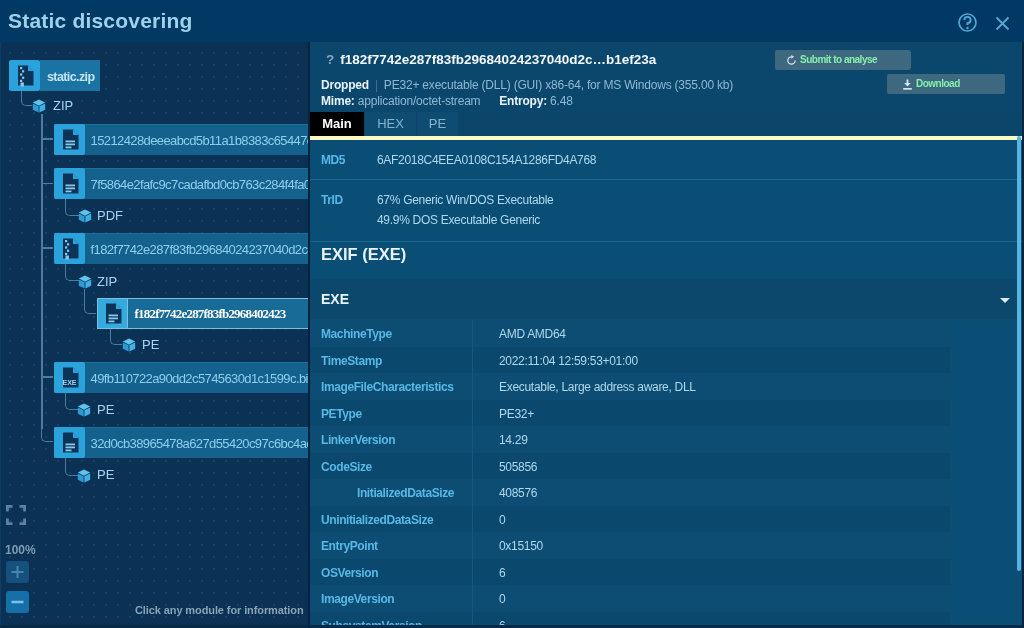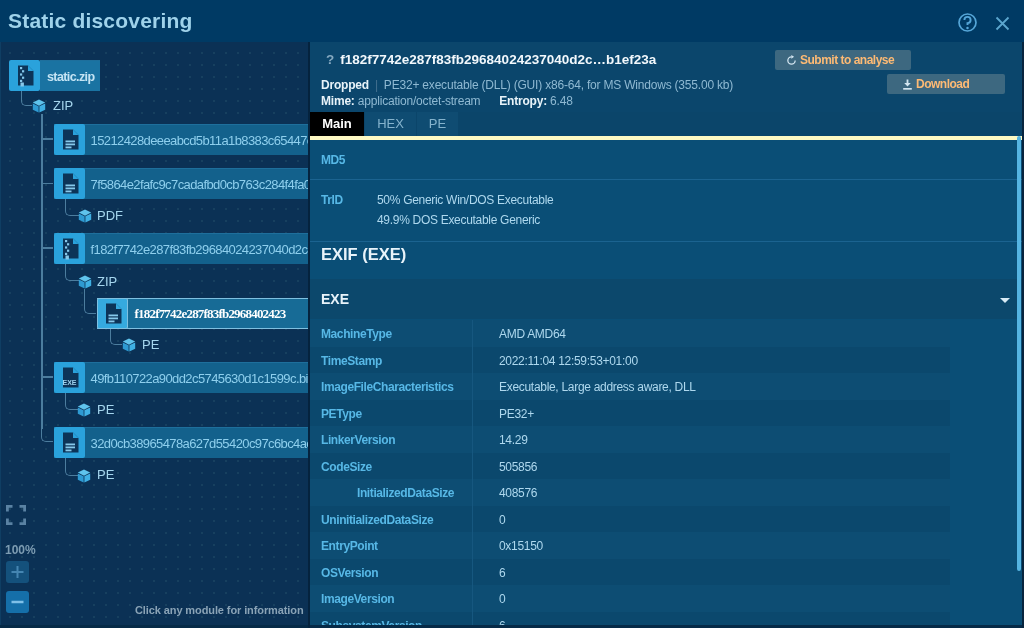--- a/index.html
+++ b/index.html
@@ -24,22 +24,22 @@
 .iconbox { position:absolute; width:31px; height:31px; background:#2aa2dc; border-radius:2px; }
 .cubelbl { position:absolute; font-size:13px; color:#a5d6ee; height:16px; line-height:16px; }
 #zoomFs { position:absolute; left:5px; top:463px; width:20px; height:20px; }
 #zoomPct { position:absolute; left:4px; top:501px; font-size:12px; font-weight:700; color:#7d9cb2; }
 .zbtn { position:absolute; left:5px; width:23px; height:22px; border-radius:3px; }
 #hint { position:absolute; left:134px; top:562px; font-size:11px; font-weight:700; color:#8aa3b6; white-space:nowrap; letter-spacing:-0.1px; }
 
 #right { position:absolute; left:310px; top:42px; width:714px; height:586px; background:#0b466c; }
 #fhead { position:absolute; left:16px; top:10px; font-size:13.5px; font-weight:700; color:#f2f8fc; }
 #fhead .q { color:#85a9c0; margin-right:6px; font-weight:700; }
-.btn { position:absolute; top:8px; height:20px; background:#3d6880; border-radius:2px; color:#fdba74;
-  font-size:12px; font-weight:700; letter-spacing:-0.5px; line-height:20px; }
+.btn { position:absolute; top:8px; height:20px; background:#3d6880; border-radius:2px; color:#86efac;
+  font-size:10px; font-weight:700; letter-spacing:-0.5px; line-height:20px; }
 #meta1 { position:absolute; left:11px; top:36px; font-size:12px; color:#8fb9d2; letter-spacing:-0.2px; }
 #meta2 { position:absolute; left:11px; top:52px; font-size:12px; color:#8fb9d2; letter-spacing:-0.2px; }
 .wb { color:#e8f3f9; font-weight:700; }
 .sep { color:#44708f; padding:0 6px; }
 
 #tabs { position:absolute; left:0; top:70px; width:714px; height:24px; background:#0b456a; }
 .tab { position:absolute; top:0; height:24px; font-size:13px; text-align:center; line-height:24px; }
 #tabMain { left:0; width:54px; background:#000000; color:#ffffff; font-weight:700; }
 #tabHex { left:55px; width:51px; background:#0f4c72; color:#85b3cd; }
 #tabPe { left:107px; width:41px; background:#0f4c72; color:#85b3cd; }
@@ -235,23 +235,24 @@
     </div>
     <div id="meta1"><span class="wb">Dropped</span><span class="sep">|</span>PE32+ executable (DLL) (GUI) x86-64, for MS Windows (355.00 kb)</div>
     <div id="meta2"><span class="wb">Mime:</span> application/octet-stream&nbsp;&nbsp;&nbsp;&nbsp;&nbsp;&nbsp;<span class="wb">Entropy:</span> 6.48</div>
     <div id="tabs">
       <div class="tab" id="tabMain">Main</div>
       <div class="tab" id="tabHex">HEX</div>
       <div class="tab" id="tabPe">PE</div>
     </div>
     <div id="content">
       <div class="lbl" style="left:11px;top:13px;">MD5</div>
+      <div class="val" style="left:67px;top:13px;">6AF2018C4EEA0108C154A1286FD4A768</div>
       <div class="hr" style="top:39px;"></div>
       <div class="lbl" style="left:11px;top:53px;">TrID</div>
-      <div class="val" style="left:67px;top:53px;">50% Generic Win/DOS Executable</div>
+      <div class="val" style="left:67px;top:53px;">67% Generic Win/DOS Executable</div>
       <div class="val" style="left:67px;top:73px;">49.9% DOS Executable Generic</div>
       <div class="hr" style="top:101px;"></div>
       <div id="exifHead">EXIF (EXE)</div>
       <div id="exeRow">
           <div class="t">EXE</div>
           <div id="caret"></div>
         </div>
       <div id="etab">
           <div class="erow odd" style="top: 0px;">
             <div class="lbl" style="left:11px;top:7px;">MachineType</div>

